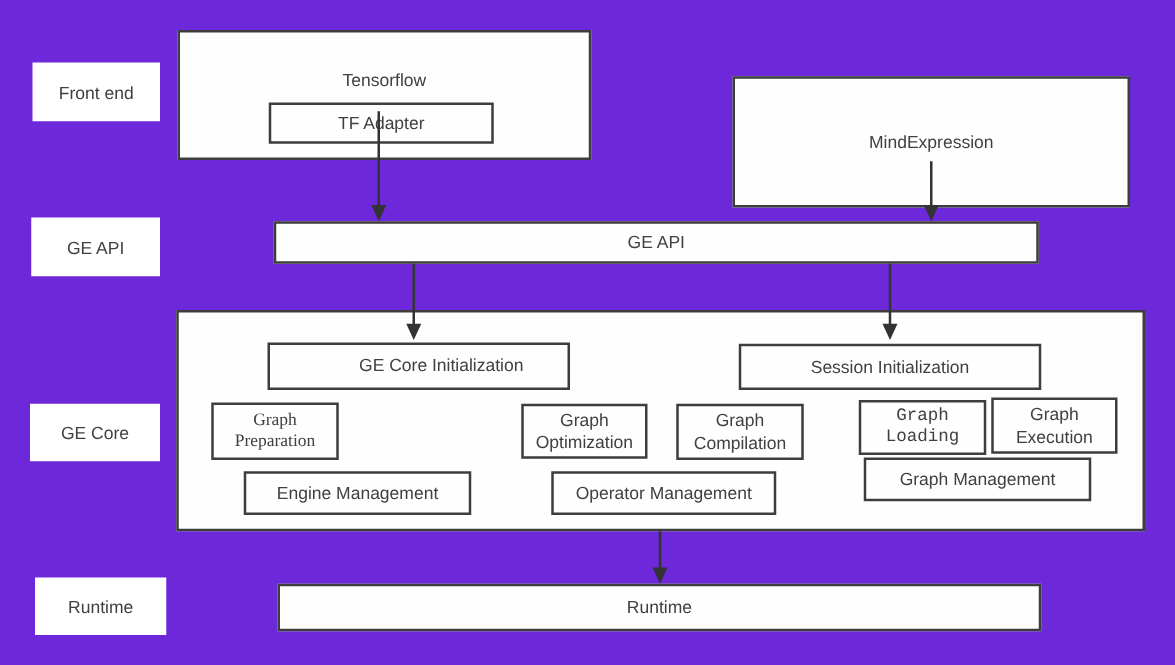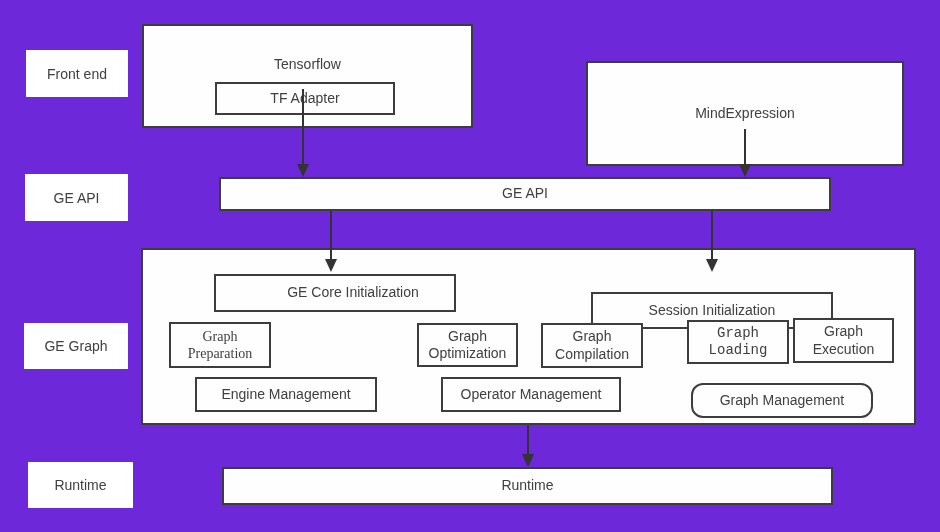--- a/index.html
+++ b/index.html
@@ -62,21 +62,21 @@
 
 <div class="stage">
 
   <div class="abs row-label" style="left:26px; top:50px; width:102px; height:47px;">
     <span>Front end</span>
   </div>
   <div class="abs row-label" style="left:25px; top:174px; width:103px; height:47px;">
     <span>GE API</span>
   </div>
   <div class="abs row-label" style="left:24px; top:323px; width:104px; height:46px;">
-    <span>GE Graph</span>
+    <span>GE Core</span>
   </div>
   <div class="abs row-label" style="left:28px; top:462px; width:105px; height:46px;">
     <span>Runtime</span>
   </div>
 
   <div class="abs box" style="left:142px; top:24px; width:331px; height:104px;padding-left:16px;">
     <div class="title-top">Tensorflow</div>
     <div class="abs box center" style="left:71px; top:56px; width:180px; height:33px;">
       <span>TF Adapter</span>
     </div>
@@ -89,21 +89,21 @@
   <div class="abs box center" style="left:219px; top:177px; width:612px; height:34px;">
     <span>GE API</span>
   </div>
 
   <div class="abs box" style="left:141px; top:248px; width:775px; height:177px;">
 
     <div class="abs box center" style="left:71px; top:24px; width:242px; height:38px;padding-left:36px;">
       <span>GE Core Initialization</span>
     </div>
 
-    <div class="abs box center" style="left:448px; top:25px; width:242px; height:37px;margin-top:17px;">
+    <div class="abs box center" style="left:448px; top:25px; width:242px; height:37px;">
       <span>Session Initialization</span>
     </div>
 
     <div class="abs box center" style="left:26px; top:72px; width:102px; height:46px;font-family:Liberation Serif, serif;">
       <span>Graph Preparation</span>
     </div>
     <div class="abs box center" style="left:398px; top:73px; width:102px; height:45px;">
       <span>Graph Compilation</span>
     </div>
     <div class="abs box center" style="left:274px; top:73px; width:101px; height:44px;">
@@ -115,21 +115,21 @@
     <div class="abs box center" style="left:52px; top:127px; width:182px; height:35px;">
       <span>Engine Management</span>
     </div>
 
     <div class="abs box center" style="left:650px; top:68px; width:101px; height:45px;">
       <span>Graph Execution</span>
     </div>
     <div class="abs box center" style="left:298px; top:127px; width:180px; height:35px;">
       <span>Operator Management</span>
     </div>
-    <div class="abs box center" style="left:548px; top:133px; width:182px; height:35px;border-radius:12px;">
+    <div class="abs box center" style="left:548px; top:116px; width:182px; height:35px;">
       <span>Graph Management</span>
     </div>
   </div>
 
   <div class="abs box center" style="left:222px; top:467px; width:611px; height:38px;">
     <span>Runtime</span>
   </div>
 
   <div>
     <div class="arrow-stem" style="left:302px; top:89px; height:76px;"></div>

